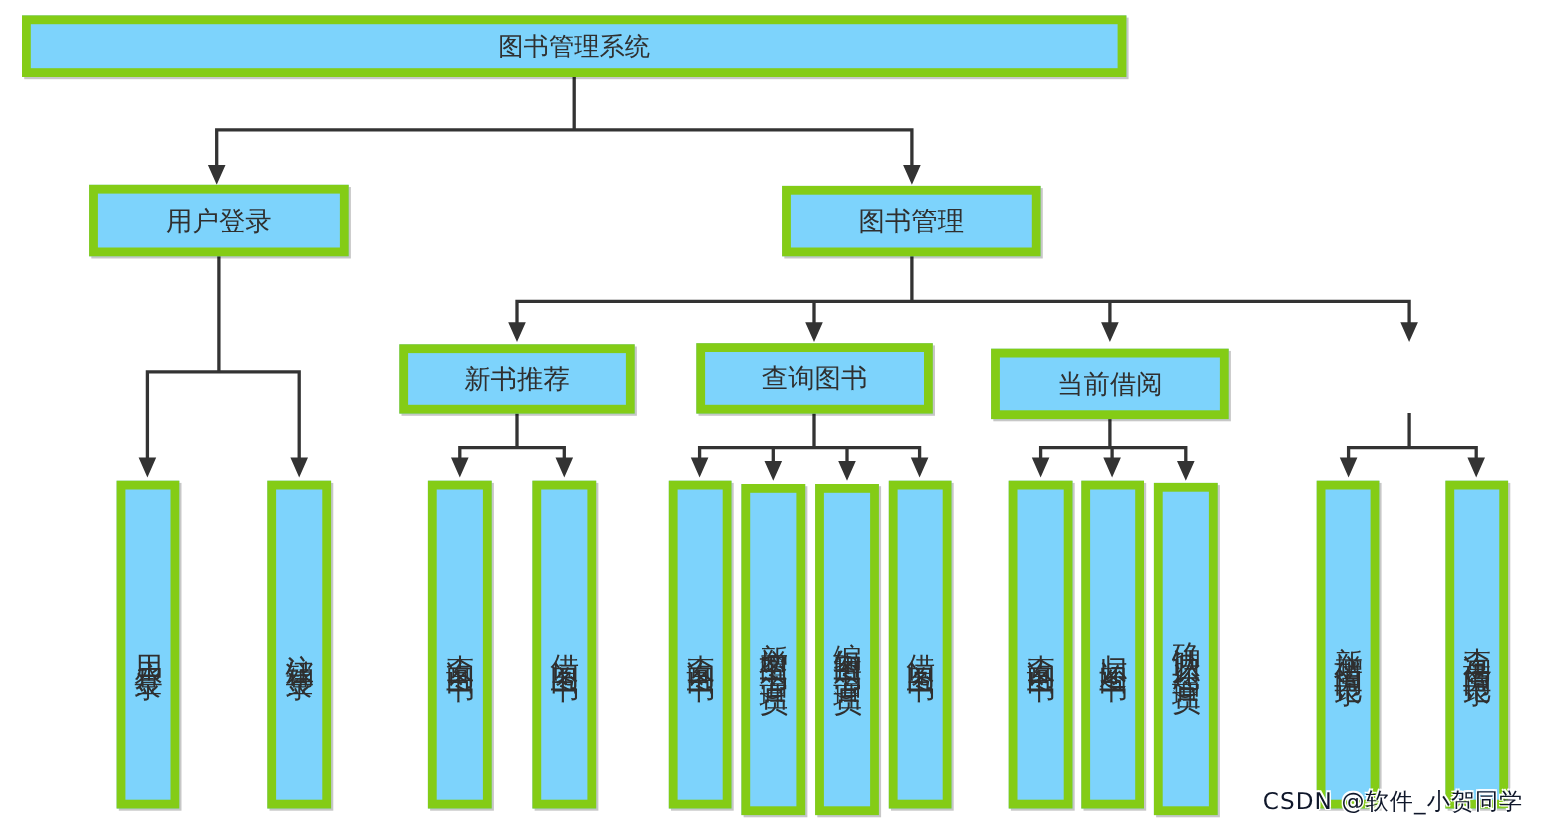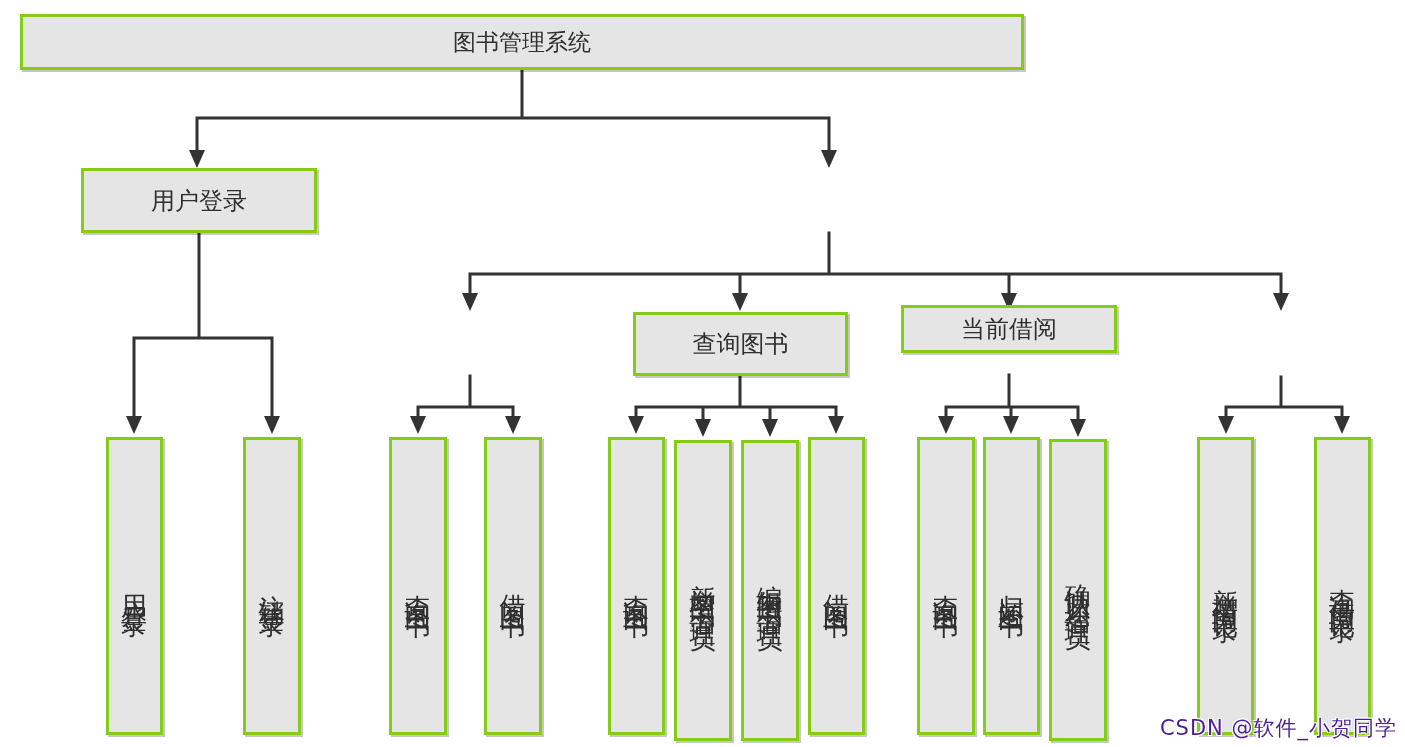--- a/index.html
+++ b/index.html
@@ -2,36 +2,36 @@
 <html><head>
 <meta charset="utf-8">
 <style>
   html,body{margin:0;padding:0;background:#fff;}
   .stage{
     position:relative;width:1405px;height:747px;background:#ffffff;
     font-family:"DejaVu Sans",sans-serif;overflow:hidden;color:#2f2f2f;
   }
   svg.connectors{position:absolute;left:0;top:0;width:1405px;height:747px;pointer-events:none;}
   .node{
-    position:absolute;box-sizing:border-box;background:#e5e5e5;
-    border:3px solid #84cc16;display:flex;align-items:center;justify-content:center;
+    position:absolute;box-sizing:border-box;background:#7dd3fc;
+    border:8px solid #84cc16;display:flex;align-items:center;justify-content:center;
     box-shadow:2px 2px 0 rgba(0,0,0,0.22);
   }
   .node .lbl{white-space:nowrap;}
   .lvl1{font-size:23px;}
   .lvl2{font-size:24px;}
   .lvl3{font-size:24px;}
   .leaf{font-size:26px;}
   .leaf .lbl{
     writing-mode:vertical-rl;text-orientation:mixed;
     letter-spacing:6px;line-height:1;
   }
   .watermark{
-    position:absolute;right:8px;bottom:5px;font-size:21px;letter-spacing:1px;
-    color:#4c1d95;white-space:nowrap;
+    position:absolute;right:20px;bottom:5px;font-size:21px;letter-spacing:1px;
+    color:#0f172a;white-space:nowrap;
     text-shadow:-1px -1px 0 #fff,1px -1px 0 #fff,-1px 1px 0 #fff,1px 1px 0 #fff,0 0 2px #fff;
   }
 </style>
 </head>
 <body>
 
 <div class="stage">
 
   <svg class="connectors" viewBox="0 0 1405 747">
 
@@ -62,25 +62,31 @@
       M1218 416 L1234 416 L1226 434 Z M1334 416 L1350 416 L1342 434 Z"></path>
   </svg>
 
   <div class="node lvl1" style="left:20px;top:14px;width:1004px;height:56px">
     <span class="lbl">图书管理系统</span>
   </div>
 
   <div class="node lvl2" style="left:81px;top:168px;width:236px;height:65px">
     <span class="lbl">用户登录</span>
   </div>
+  <div class="node lvl2" style="left:711px;top:169px;width:235px;height:64px">
+    <span class="lbl">图书管理</span>
+  </div>
 
+  <div class="node lvl3" style="left:363px;top:313px;width:214px;height:63px">
+    <span class="lbl">新书推荐</span>
+  </div>
   <div class="node lvl3" style="left:633px;top:312px;width:215px;height:64px">
     <span class="lbl">查询图书</span>
   </div>
-  <div class="node lvl3" style="left:901px;top:305px;width:216px;height:48px">
+  <div class="node lvl3" style="left:901px;top:317px;width:216px;height:64px">
     <span class="lbl">当前借阅</span>
   </div>
 
   <div class="node leaf" style="left:106px;top:437px;width:57px;height:298px">
     <span class="lbl">用户登录</span>
   </div>
   <div class="node leaf" style="left:243px;top:437px;width:58px;height:298px">
     <span class="lbl">注销登录</span>
   </div>
 

